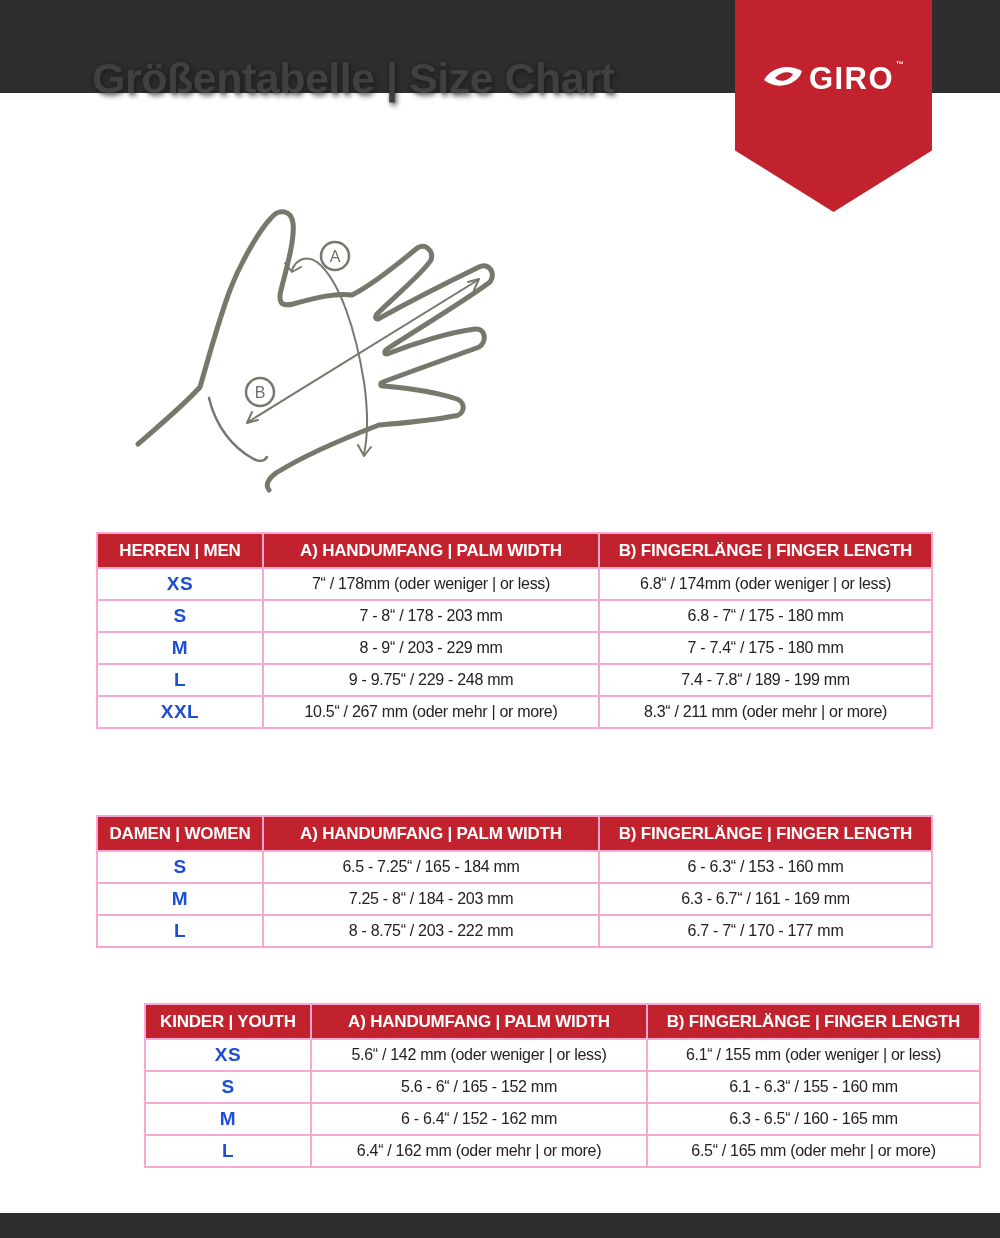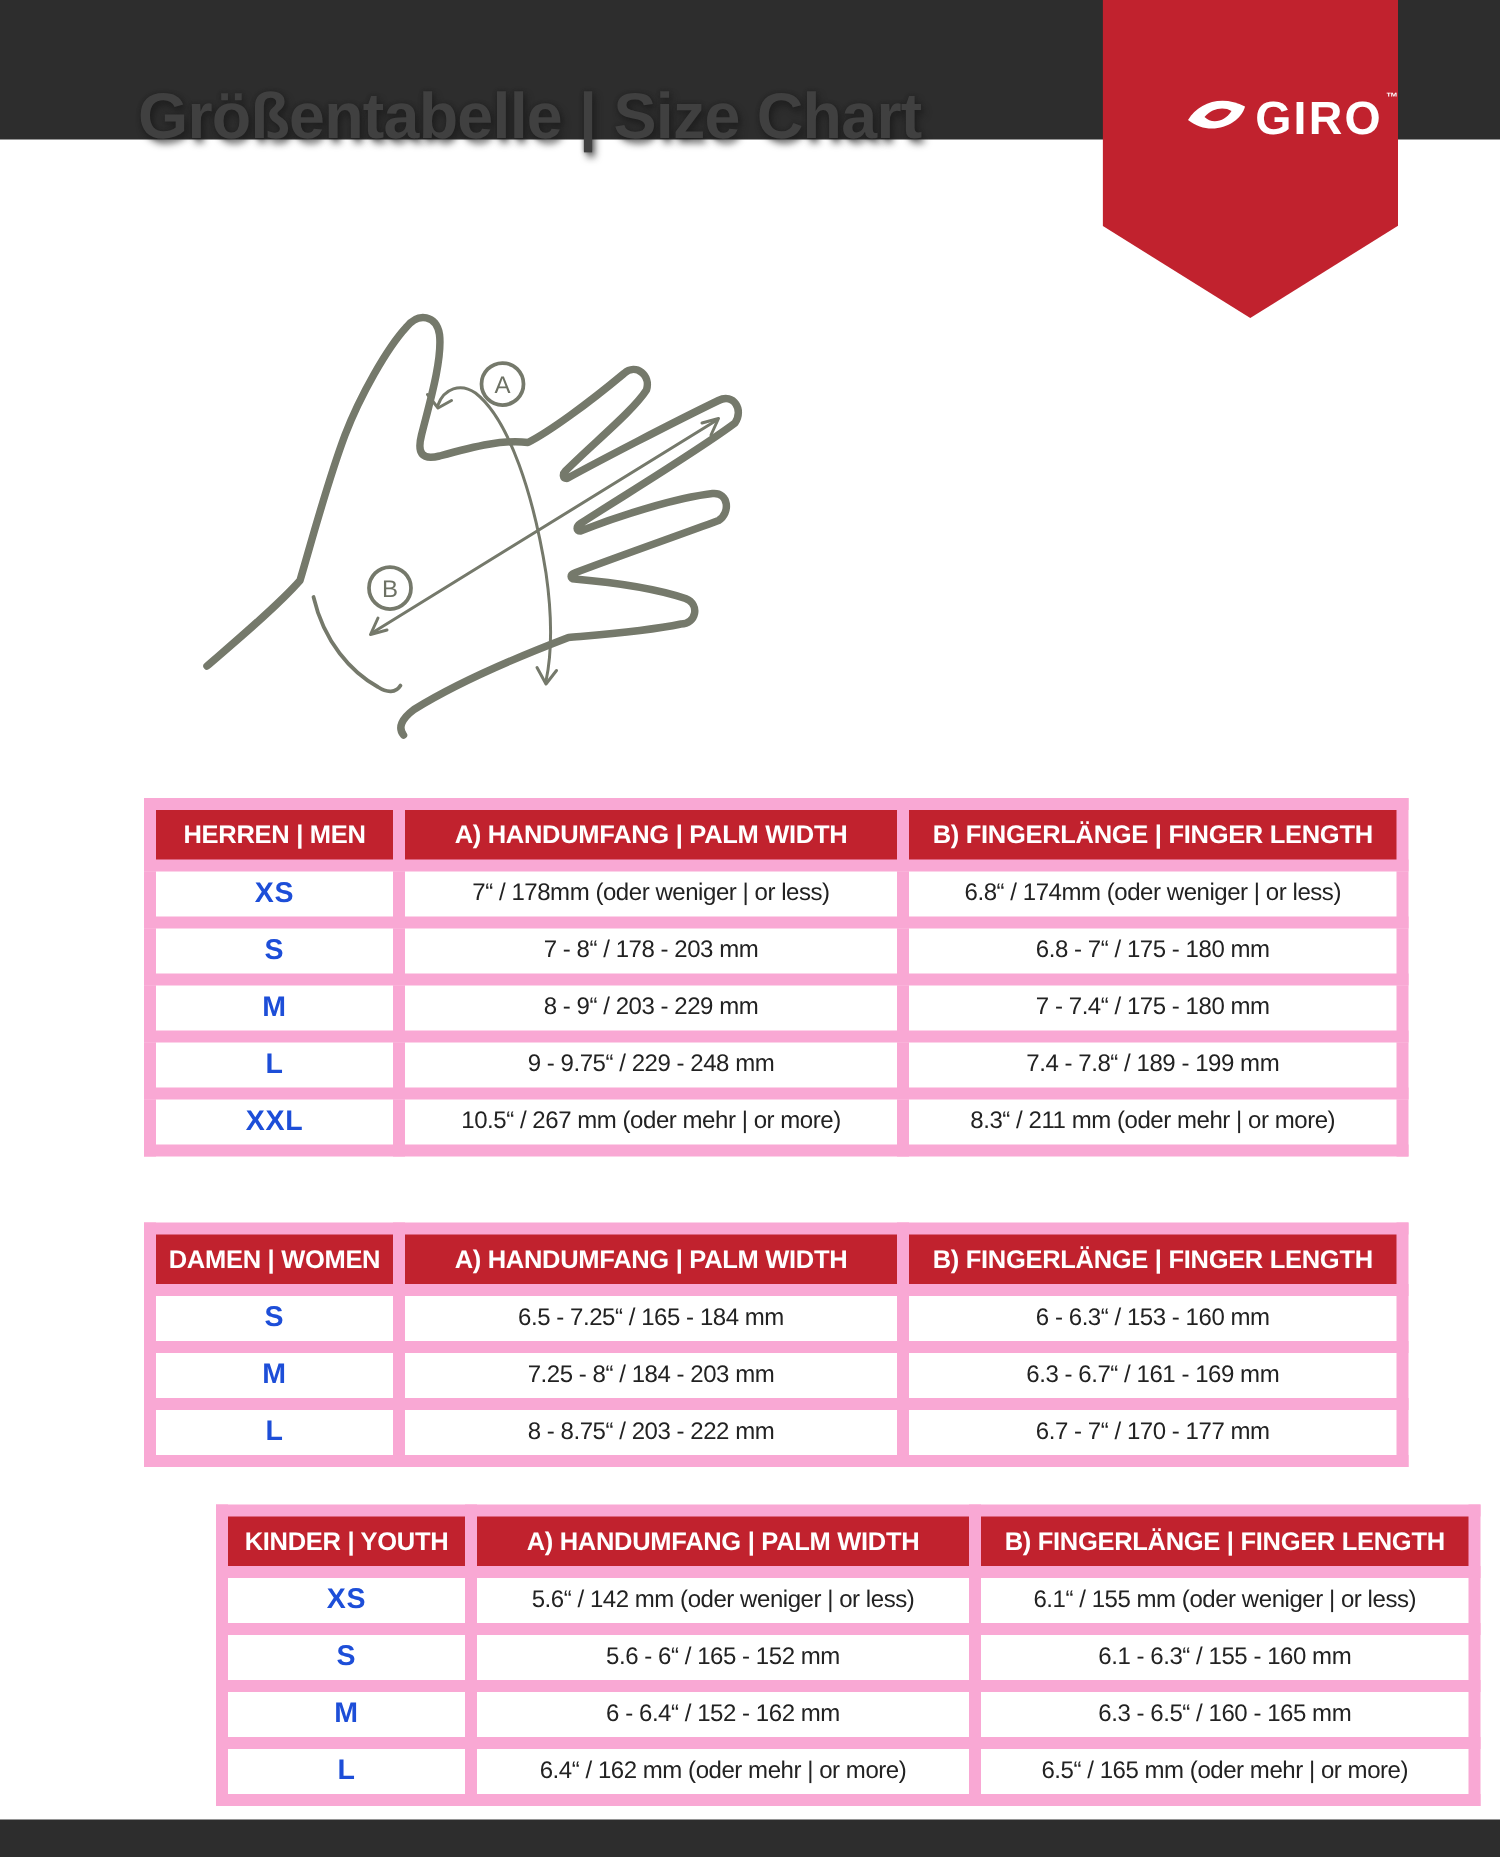--- a/index.html
+++ b/index.html
@@ -22,36 +22,36 @@
   }
 
   
   .pennant{
     position:absolute;left:735px;top:0;width:197px;height:212px;z-index:3;
     background:#c1222e;
     clip-path:polygon(0 0,100% 0,100% 71%,50% 100%,0 71%);
   }
   .logo{
     position:absolute;left:0;top:58px;width:197px;height:40px;
-    display:flex;align-items:center;justify-content:flex-end;gap:6px;
+    display:flex;align-items:center;justify-content:center;gap:6px;
   }
   .logo-word{
     color:#ffffff;font-size:31px;font-weight:800;letter-spacing:1.5px;
     line-height:1;white-space:nowrap;
   }
   .logo-tm{color:#ffffff;font-size:8px;font-weight:700;align-self:flex-start;margin-top:2px;margin-left:-4px;}
 
   
   .hand-fig{position:absolute;left:130px;top:192px;width:450px;height:305px;}
 
   
   .size-table{position:absolute;left:96px;width:835px;}
   table{border-collapse:collapse;table-layout:fixed;width:835px;background:#fff;}
   col.c1{width:166px;} col.c2{width:336px;} col.c3{width:333px;}
-  th,td{border:8px solid #f9a8d4;text-align:center;vertical-align:middle;padding:0 4px;}
+  th,td{border:2px solid #f9a8d4;text-align:center;vertical-align:middle;padding:0 4px;}
   th{
     background:#c1222e;color:#ffffff;height:33px;
     font-size:17px;font-weight:700;letter-spacing:-0.2px;white-space:nowrap;
   }
   td{height:30px;color:#222222;font-size:16px;letter-spacing:-0.3px;white-space:nowrap;}
   td.size{font-weight:700;font-size:19px;color:#1d4ed8;letter-spacing:0.5px;}
   .t-men{top:532px;} .t-women{top:815px;} .t-youth{top:1003px;padding-left:48px;}
 </style>
 </head>
 <body>

